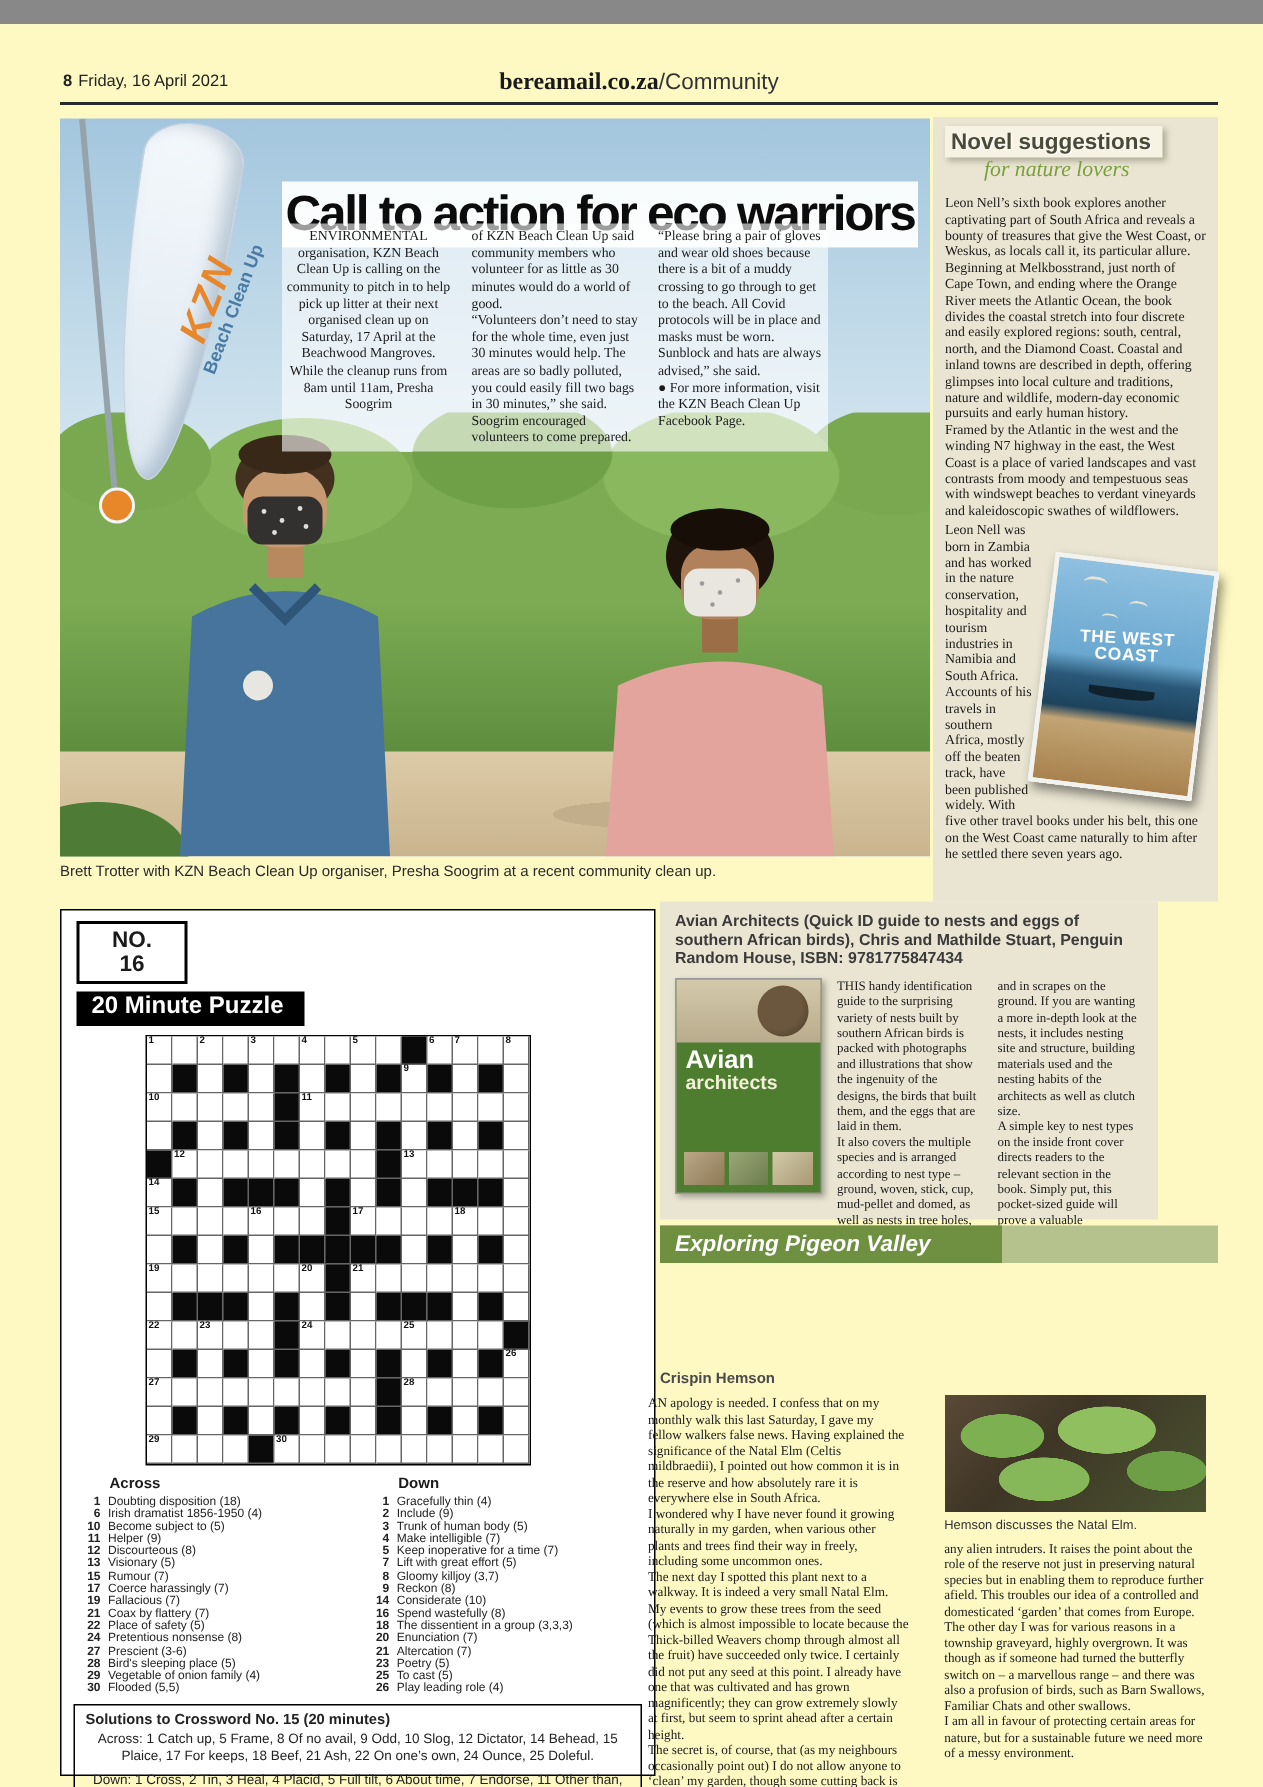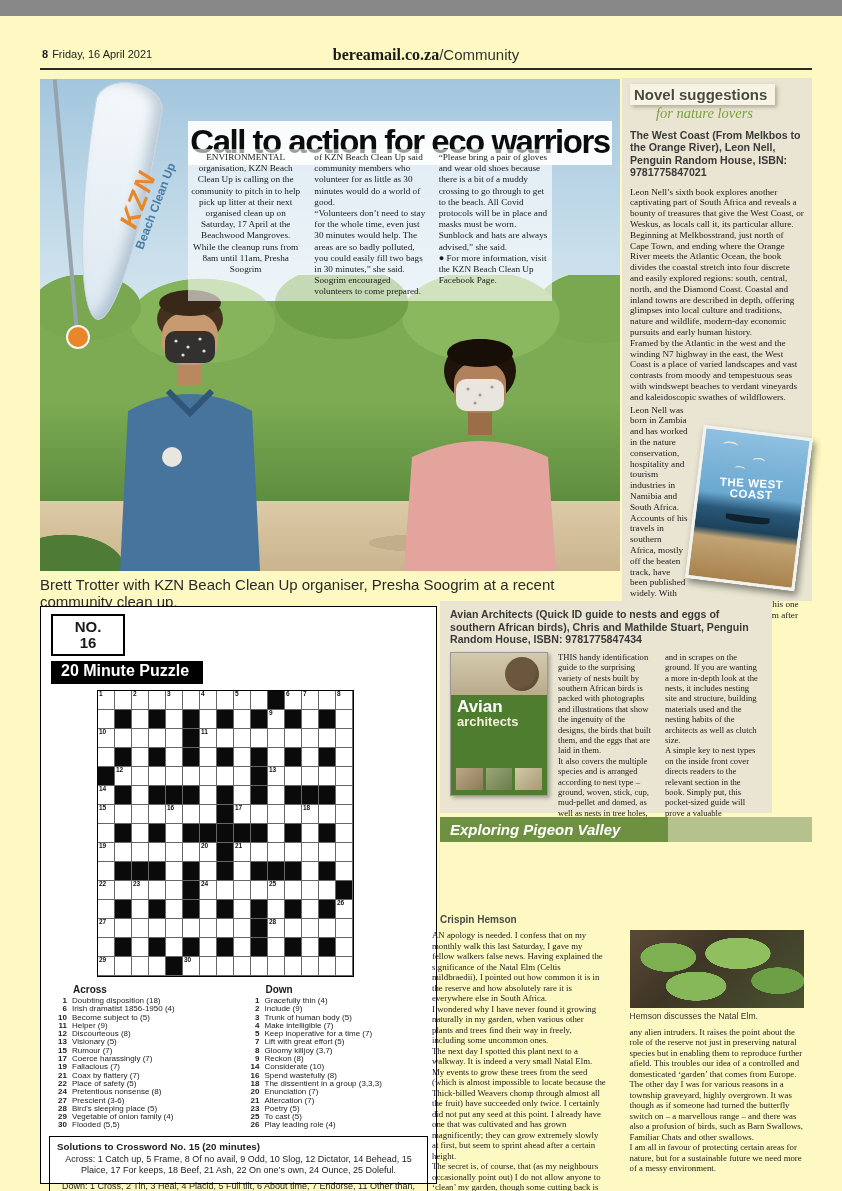--- a/index.html
+++ b/index.html
@@ -47,21 +47,21 @@
       linear-gradient(180deg, rgba(0,0,0,0) 0 26px, #7cab53 26px 55%, #5d8c3e 100%);}
   .sand{position:absolute;left:0;bottom:0;width:100%;height:70px;
     background:
       radial-gradient(60px 12px at 25% 45%, #bda886 0 60%, rgba(0,0,0,0) 61%),
       radial-gradient(80px 14px at 65% 60%, #c3ae8c 0 60%, rgba(0,0,0,0) 61%),
       linear-gradient(180deg,#ddcba7,#c9b48e);}
   .dune-grass{position:absolute;left:-20px;bottom:-14px;width:150px;height:70px;border-radius:50% 50% 0 0;
     background:radial-gradient(100px 60px at 30% 80%, #4e7c36 0 60%, rgba(0,0,0,0) 61%);}
   .people{position:absolute;left:0;top:210px;width:580px;height:282px;}
   .caption{position:absolute;left:40px;top:560px;width:580px;font-family:"Liberation Sans",sans-serif;
-           font-size:15px;color:#2a2a2a;}
+           font-size:10px;color:#2a2a2a;}
 
   
   .sidebar{position:absolute;left:622px;top:62px;width:190px;height:523px;background:#e9e5d2;box-sizing:border-box;padding:6px 8px;}
   .sb-titlebox{background:#f6f3e4;display:inline-block;padding:2px 8px 1px 4px;box-shadow:2px 2px 4px rgba(60,60,40,0.35);}
   .sb-title{font-family:"Liberation Sans",sans-serif;font-weight:bold;font-size:15px;color:#4a4a38;text-shadow:1px 1px 0 #ffffff;}
   .sb-sub{font-family:"Liberation Serif",serif;font-style:italic;font-size:14.5px;color:#79a03c;margin:0 0 2px 26px;}
   .sb-book-title{font-family:"Liberation Sans",sans-serif;font-weight:bold;font-size:10.6px;line-height:12.4px;color:#3a3a3a;margin-top:7px;}
   .sb-body{font-size:9.2px;line-height:10.8px;margin-top:8px;}
   .sb-wrap{font-size:9.2px;line-height:10.8px;margin-top:2px;}
   .wc-cover{float:right;width:104px;height:148px;margin:26px 0 4px 5px;transform:rotate(7deg);position:relative;
@@ -203,21 +203,20 @@
 ● For more information, visit the KZN Beach Clean Up Facebook Page.</div>
     </div>
   </div>
   <div class="caption">Brett Trotter with KZN Beach Clean Up organiser, Presha Soogrim at a recent community clean up.</div>
 
   <div class="sidebar">
     <div class="sb-titlebox">
       <span class="sb-title">Novel suggestions</span>
     </div>
     <div class="sb-sub">for nature lovers</div>
-    <div class="sb-book-title">The West Coast (From Melkbos to the Orange River), Leon Nell, Penguin Random House, ISBN: 9781775847021</div>
     <div class="sb-body prewrap">Leon Nell’s sixth book explores another captivating part of South Africa and reveals a bounty of treasures that give the West Coast, or Weskus, as locals call it, its particular allure.
 Beginning at Melkbosstrand, just north of Cape Town, and ending where the Orange River meets the Atlantic Ocean, the book divides the coastal stretch into four discrete and easily explored regions: south, central, north, and the Diamond Coast. Coastal and inland towns are described in depth, offering glimpses into local culture and traditions, nature and wildlife, modern-day economic pursuits and early human history.
 Framed by the Atlantic in the west and the winding N7 highway in the east, the West Coast is a place of varied landscapes and vast contrasts from moody and tempestuous seas with windswept beaches to verdant vineyards and kaleidoscopic swathes of wildflowers.</div>
     <div class="sb-wrap">
       <div class="wc-cover">
         <span class="gull g1"></span>
         <span class="gull g2"></span>
         <span class="gull g3"></span>
         <div class="wc-title">THE WEST COAST</div>
         <div class="wc-boat"></div>

